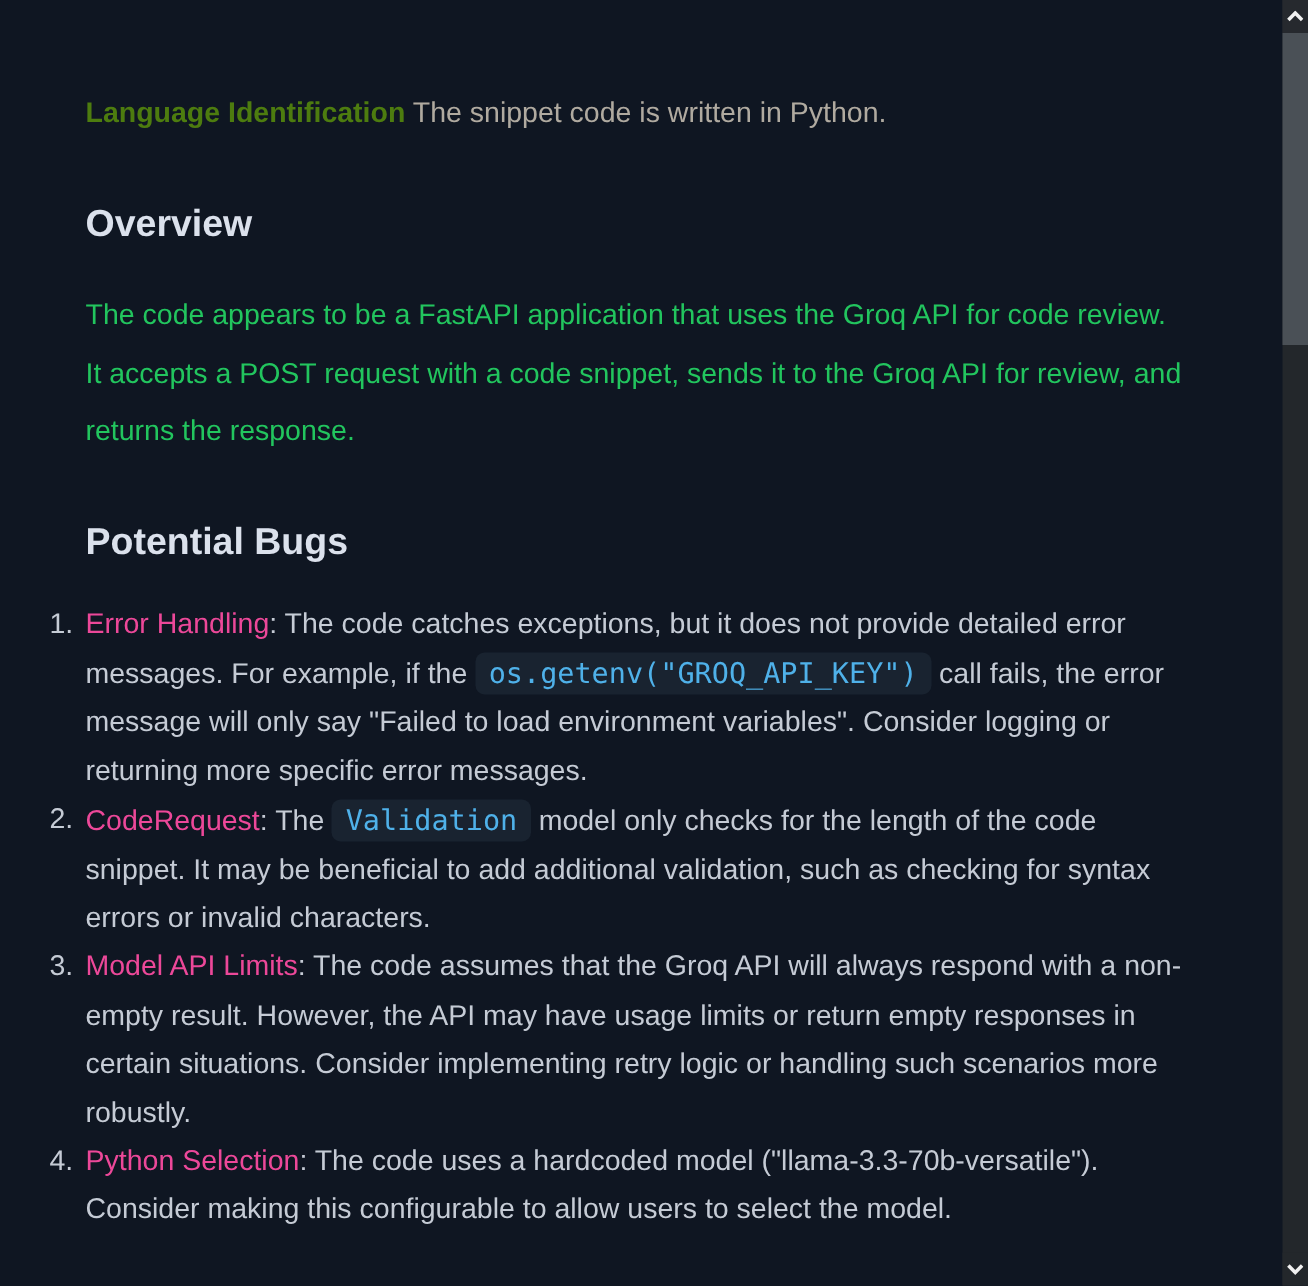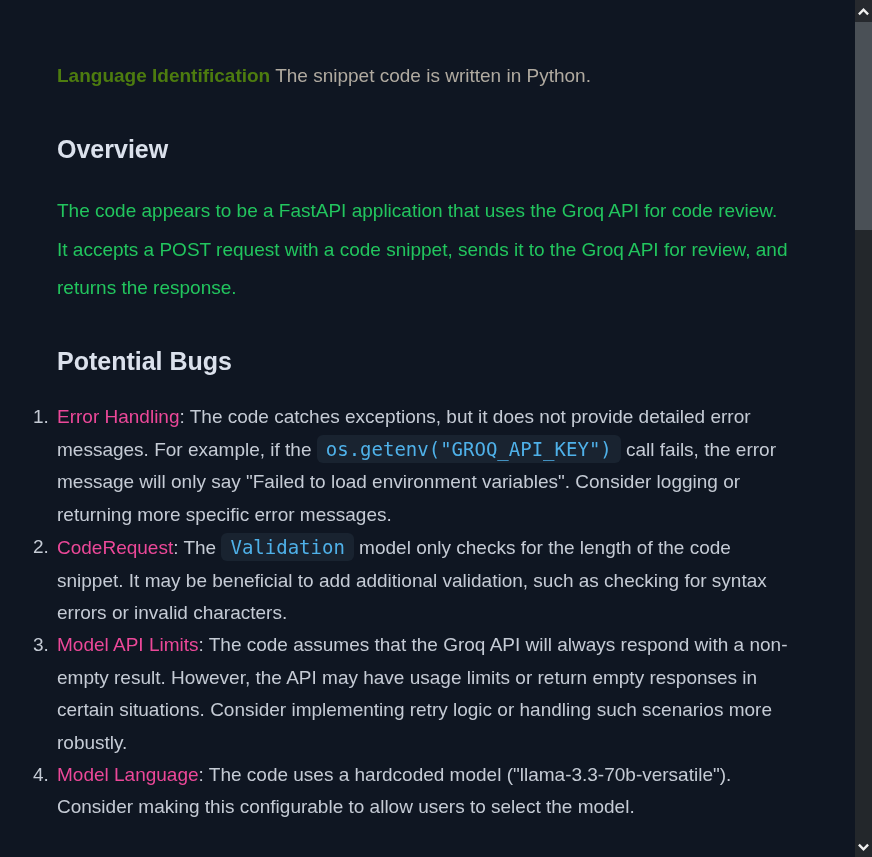--- a/index.html
+++ b/index.html
@@ -101,21 +101,21 @@
 
   <h2 class="bugs-heading">Potential Bugs</h2>
 
   <ol class="bugs-list">
     <li><span class="marker">1.</span><strong>Error Handling</strong><span>: The code catches exceptions, but it does not provide detailed error messages. For example, if the </span><span class="code-chip">os.getenv("GROQ_API_KEY")</span><span> call fails, the error message will only say "Failed to load environment variables". Consider logging or returning more specific error messages.</span></li>
 
     <li><span class="marker">2.</span><strong>CodeRequest</strong><span>: The </span><span class="code-chip">Validation</span><span> model only checks for the length of the code snippet. It may be beneficial to add additional validation, such as checking for syntax errors or invalid characters.</span></li>
 
     <li><span class="marker">3.</span><strong>Model API Limits</strong><span>: The code assumes that the Groq API will always respond with a non-empty result. However, the API may have usage limits or return empty responses in certain situations. Consider implementing retry logic or handling such scenarios more robustly.</span><span></span></li>
 
-    <li><span class="marker">4.</span><strong>Model Language</strong><span>: The code uses a hardcoded model ("llama-3.3-70b-versatile"). Consider making this configurable to allow users to select the model.</span><span></span></li>
+    <li><span class="marker">4.</span><strong>Python Selection</strong><span>: The code uses a hardcoded model ("llama-3.3-70b-versatile"). Consider making this configurable to allow users to select the model.</span><span></span></li>
   </ol>
 
 </div>
 
 <div class="scrollbar">
   <div class="sb-btn up">
     <span>
       <svg width="11" height="8" viewBox="0 0 12 8">
           <path d="M1 6.5 L6 1.5 L11 6.5" stroke="#f0f0f0" stroke-width="2.6" fill="none"></path>
         </svg>

